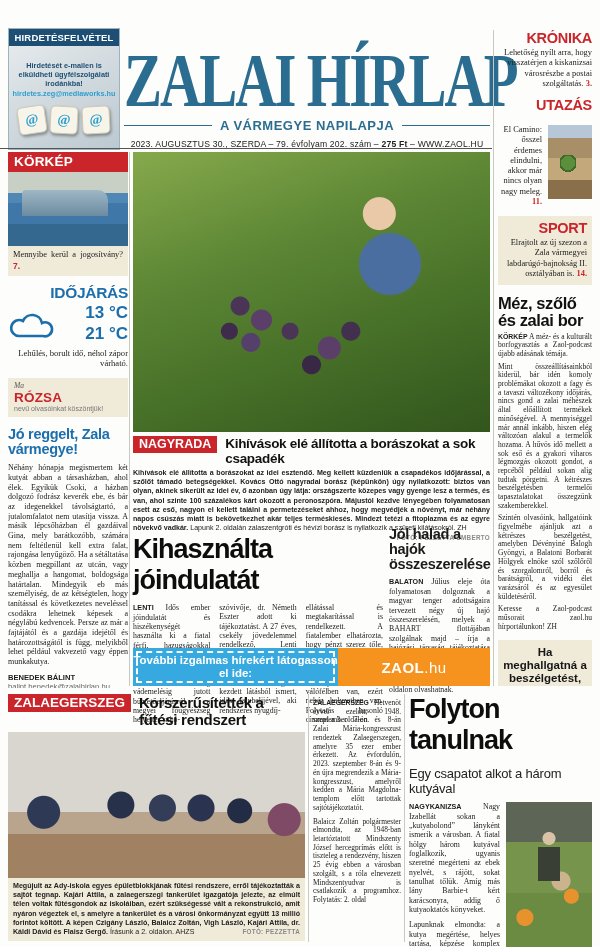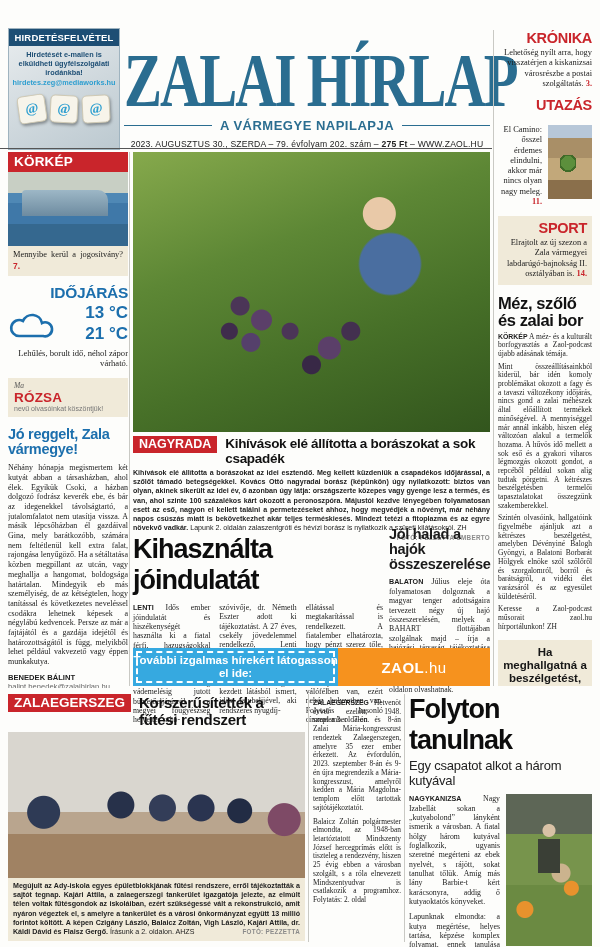--- a/index.html
+++ b/index.html
@@ -8,21 +8,21 @@
   .abs{position:absolute;}
   .sans{font-family:"Liberation Sans",sans-serif;}
   .vline{position:absolute;width:1px;background:#c9c9c4;}
   .hline{position:absolute;height:1px;background:#555;}
 
   
   .adbox{left:8px;top:28px;width:110px;height:120px;border:1px solid #9fb3bf;
          background:linear-gradient(150deg,#e9edef,#cfd8dd 55%,#bcc9d0);overflow:hidden;}
   .adbox-head{background:#1d4e74;color:#fff;font-weight:bold;font-size:9.5px;text-align:center;
               padding:3px 0;letter-spacing:.2px;}
-  .adbox-body{color:#1d4e74;font-weight:bold;font-size:7.3px;text-align:center;padding:4px 5px 1px;line-height:1.25;}
+  .adbox-body{color:#1d4e74;font-weight:bold;font-size:7.3px;text-align:center;padding:15px 5px 1px;line-height:1.25;}
   .adbox-mail{color:#2f9fd0;font-weight:bold;font-size:7.3px;text-align:center;}
   .dice-row{display:flex;justify-content:center;gap:4px;margin-top:8px;}
   .die{width:26px;height:26px;background:#f7f4ea;border:1px solid #cfc9b4;border-radius:5px;
        box-shadow:1px 2px 3px rgba(0,0,0,.35);display:flex;align-items:center;justify-content:center;
        color:#2f9fd0;font-weight:bold;font-size:14px;}
   .die.r1{transform:rotate(-8deg);} .die.r2{transform:rotate(3deg);} .die.r3{transform:rotate(-3deg);}
 
   
   .masthead{left:124px;top:28px;width:366px;text-align:center;}
   .mast-title{font-family:"Liberation Serif",serif;font-weight:bold;color:#2a6d90;
@@ -136,21 +136,21 @@
   .bl-caption{background:#f0ead9;padding:4px 5px;margin-top:0;}
 
   
   .bm{left:313px;top:694px;width:88px;}
   .bm-head{font-weight:bold;font-size:13px;line-height:1.06;letter-spacing:-.3px;}
   .bm-p{font-size:7.4px;line-height:1.18;text-align:justify;margin:5px 0 0;}
 
   
   .br{left:409px;top:694px;width:183px;}
   .br-head{font-weight:bold;font-size:27px;letter-spacing:-1px;color:#0d0d0d;}
-  .br-sub{font-size:13px;color:#222;margin-top:2px;letter-spacing:-.2px;font-family:"Liberation Sans",sans-serif;}
+  .br-sub{font-size:13px;color:#222;margin-top:10px;letter-spacing:-.2px;font-family:"Liberation Sans",sans-serif;}
   .br-row{display:flex;gap:6px;margin-top:6px;}
   .br-txt{flex:1;font-size:7.8px;line-height:1.2;text-align:justify;}
   .br-p{margin:0 0 6px;}
   .br-photo-col{width:86px;flex:0 0 86px;}
   .dog-photo{width:86px;height:152px;
      background:
        radial-gradient(circle at 50% 24%,#d9c2a6 0 6px,rgba(217,194,166,0) 7px),
        linear-gradient(#3a3f36 0 0) 50% 38%/22px 34px no-repeat,
        radial-gradient(circle at 76% 62%,#e8922d 0 7px,rgba(232,146,45,0) 8px),
        radial-gradient(circle at 22% 76%,#e8922d 0 8px,rgba(232,146,45,0) 9px),

